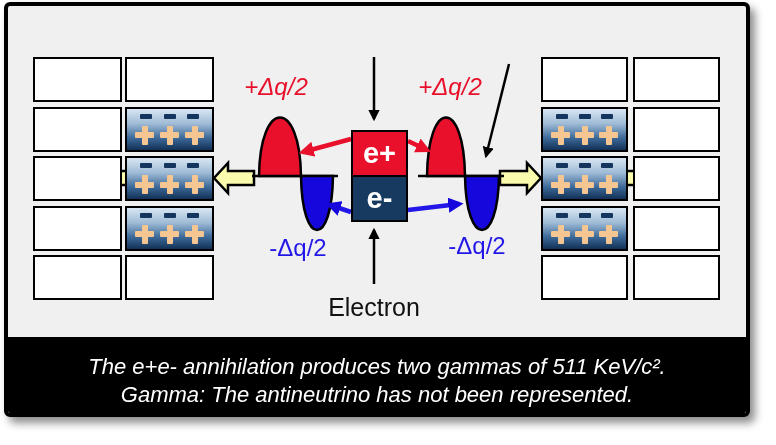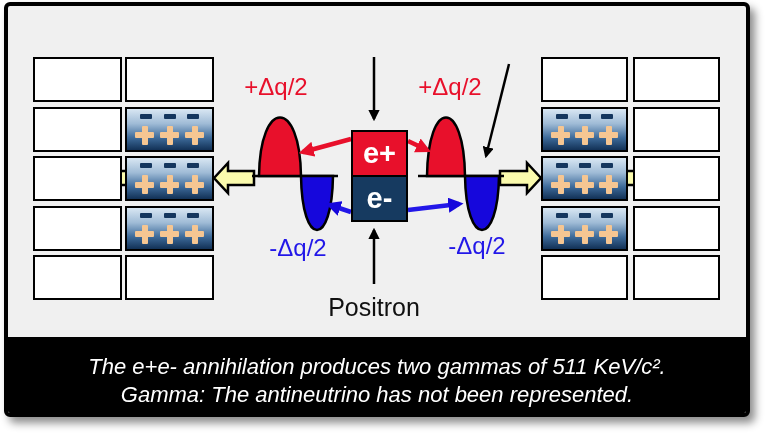--- a/index.html
+++ b/index.html
@@ -43,21 +43,21 @@
 
   
   .ebox{position:absolute;left:351px;width:57px;height:47px;box-sizing:border-box;
         border:2.5px solid var(--outline-black);color:#fff;font-weight:bold;font-size:29px;
         display:flex;align-items:center;justify-content:center;}
   .ebox.positron{top:130px;background:var(--positron-red);}
   .ebox.electron{top:175px;background:var(--electron-navy);}
 
   
   .lbl{position:absolute;color:#111;font-size:25px;text-align:center;white-space:nowrap;}
-  .lbl.red{color:var(--positron-red);font-size:24px;}
+  .lbl.red{color:var(--positron-red);font-size:24px;font-style:italic;}
   .lbl.blue{color:var(--accent-blue);font-size:24px;}
   #positron-label{left:301px;top:29px;width:146px;}
   #gamma-label{left:465px;top:28px;width:126px;}
   #electron-label{left:298px;top:293px;width:152px;}
   #dq-plus-left{left:216px;top:73px;width:120px;}
   #dq-plus-right{left:390px;top:73px;width:120px;}
   #dq-minus-left{left:238px;top:234px;width:120px;}
   #dq-minus-right{left:417px;top:232px;width:120px;}
 
   
@@ -212,19 +212,19 @@
         <div class="cell empty"></div>
       </div>
 
     <div class="ebox positron">
       <span>e+</span>
     </div>
     <div class="ebox electron">
       <span>e-</span>
     </div>
 
-    <div class="lbl" id="electron-label">Positron</div>
+    <div class="lbl" id="electron-label">Electron</div>
     <div class="lbl red" id="dq-plus-left">+Δq/2</div>
     <div class="lbl red" id="dq-plus-right">+Δq/2</div>
     <div class="lbl blue" id="dq-minus-left">-Δq/2</div>
     <div class="lbl blue" id="dq-minus-right">-Δq/2</div>
   </div>
 </div>
 
 </body></html>

